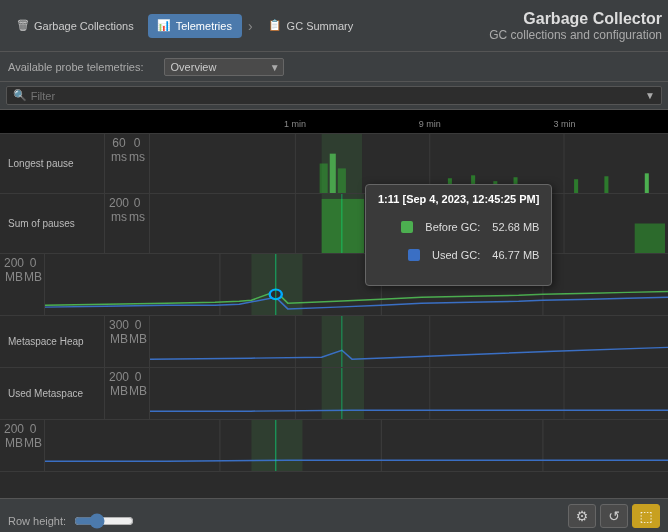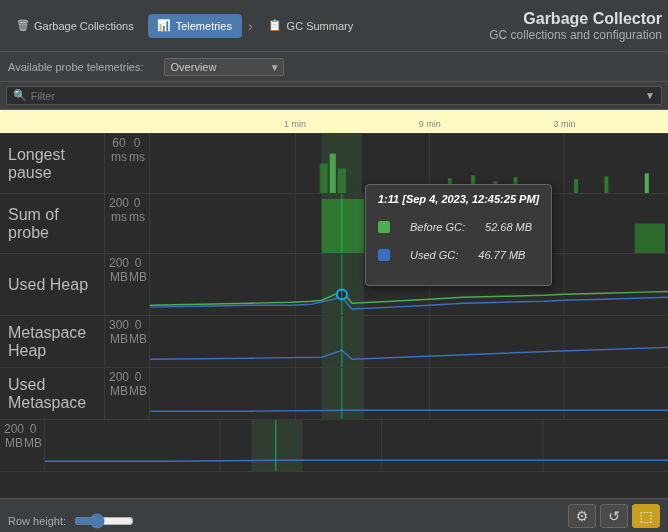--- a/index.html
+++ b/index.html
@@ -145,21 +145,21 @@
       display: flex;
       align-items: stretch;
       border-bottom: 1px solid #3a3a3a;
       position: relative;
     }
     .chart-label {
       width: 105px;
       min-width: 105px;
       padding: 4px 8px;
       color: #bbb;
-      font-size: 16px;
+      font-size: 10px;
       display: flex;
       align-items: center;
       border-right: 1px solid #3a3a3a;
       background: #2b2b2b;
     }
     .chart-scale {
       width: 45px;
       min-width: 45px;
       display: flex;
       flex-direction: row;
@@ -174,21 +174,21 @@
       flex: 1;
       position: relative;
       overflow: hidden;
     }
     .timeline-header {
       display: flex;
       align-items: flex-end;
       height: 24px;
       border-bottom: 1px solid #3a3a3a;
       padding-left: 150px;
-      background: #fef9c3;
+      background: #000000;
     }
     .time-labels {
       flex: 1;
       position: relative;
       height: 24px;
     }
     .time-label {
       position: absolute;
       color: #888;
       font-size: 9px;
@@ -206,32 +206,32 @@
       position: absolute;
       background: #3a3a3a;
       border: 1px solid #666;
       border-radius: 4px;
       padding: 8px 12px;
       font-size: 11px;
       color: #ddd;
       z-index: 100;
       pointer-events: none;
       box-shadow: 2px 2px 8px rgba(0,0,0,0.5);
-      font-style: italic;
     }
     .tooltip-title {
       font-weight: bold;
       margin-bottom: 6px;
       color: #fff;
     }
     .tooltip-row {
       display: flex;
       align-items: center;
-      gap: 20px;
+      gap: 12px;
       margin: 16px 0;
+      justify-content: flex-end;
     }
     .tooltip-dot {
       width: 12px;
       height: 12px;
       border-radius: 2px;
       flex-shrink: 0;
     }
     .footer {
       display: flex;
       align-items: center;
@@ -377,21 +377,21 @@
         <rect x="360" y="44" width="4" height="16" fill="#2d7a2d"></rect>
         <rect x="420" y="46" width="4" height="14" fill="#2d7a2d"></rect>
         <rect x="450" y="43" width="4" height="17" fill="#2d7a2d"></rect>
         <rect x="490" y="40" width="4" height="20" fill="#4CAF50"></rect>
       </svg>
     </div>
   </div>
 
   <div class="chart-row" style="height:60px;">
     <div class="chart-label">
-      <span>Sum of probe</span>
+      <span>Sum of pauses</span>
     </div>
     <div class="chart-scale">
       <span>200 ms</span>
       <span>0 ms</span>
     </div>
     <div class="chart-canvas-area">
       <svg class="chart-svg" viewBox="0 0 513 60" preserveAspectRatio="none">
         <line x1="144" y1="0" x2="144" y2="60" stroke="#3a3a3a" stroke-width="1"></line>
         <line x1="277" y1="0" x2="277" y2="60" stroke="#3a3a3a" stroke-width="1"></line>
         <line x1="410" y1="0" x2="410" y2="60" stroke="#3a3a3a" stroke-width="1"></line>
@@ -400,23 +400,20 @@
         <rect x="170" y="0" width="42" height="60" fill="#4CAF50" opacity="0.15"></rect>
 
         <rect x="480" y="30" width="30" height="30" fill="#2d7a2d" opacity="0.8"></rect>
 
         <line x1="190" y1="0" x2="190" y2="60" stroke="#00ff88" stroke-width="1" opacity="0.5"></line>
       </svg>
     </div>
   </div>
 
   <div class="chart-row" style="height:62px;">
-    <div class="chart-label">
-      <span>Used Heap</span>
-    </div>
     <div class="chart-scale">
       <span>200 MB</span>
       <span>0 MB</span>
     </div>
     <div class="chart-canvas-area">
       <svg class="chart-svg" viewBox="0 0 513 62" preserveAspectRatio="none">
         <line x1="144" y1="0" x2="144" y2="62" stroke="#3a3a3a" stroke-width="1"></line>
         <line x1="277" y1="0" x2="277" y2="62" stroke="#3a3a3a" stroke-width="1"></line>
         <line x1="410" y1="0" x2="410" y2="62" stroke="#3a3a3a" stroke-width="1"></line>
 

